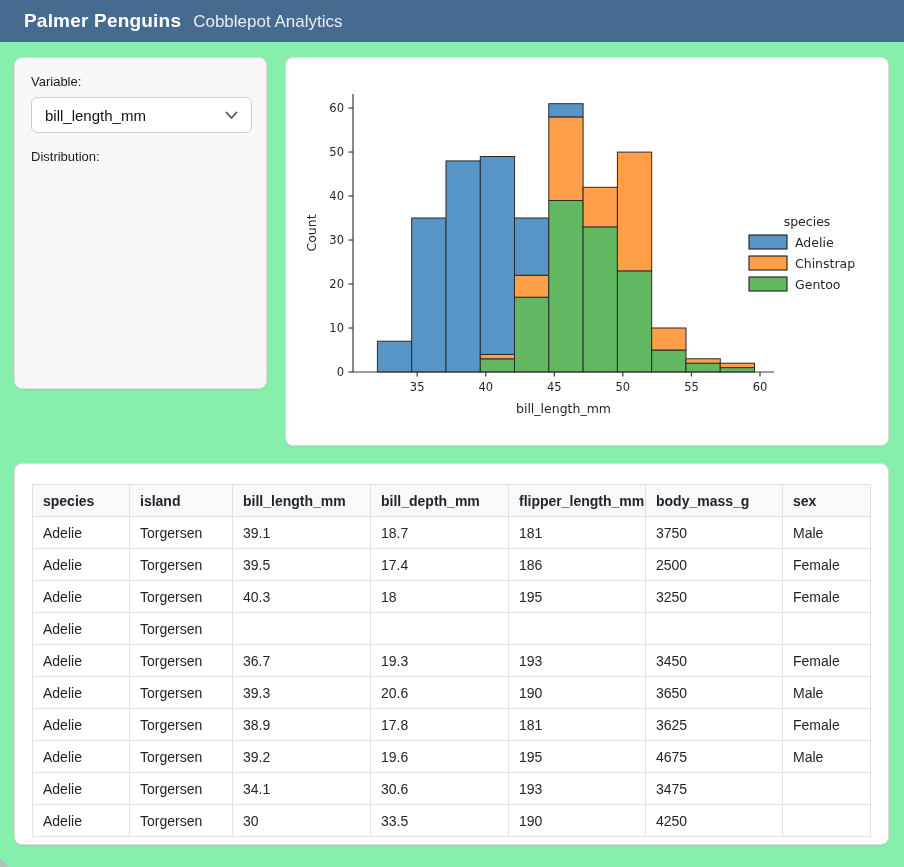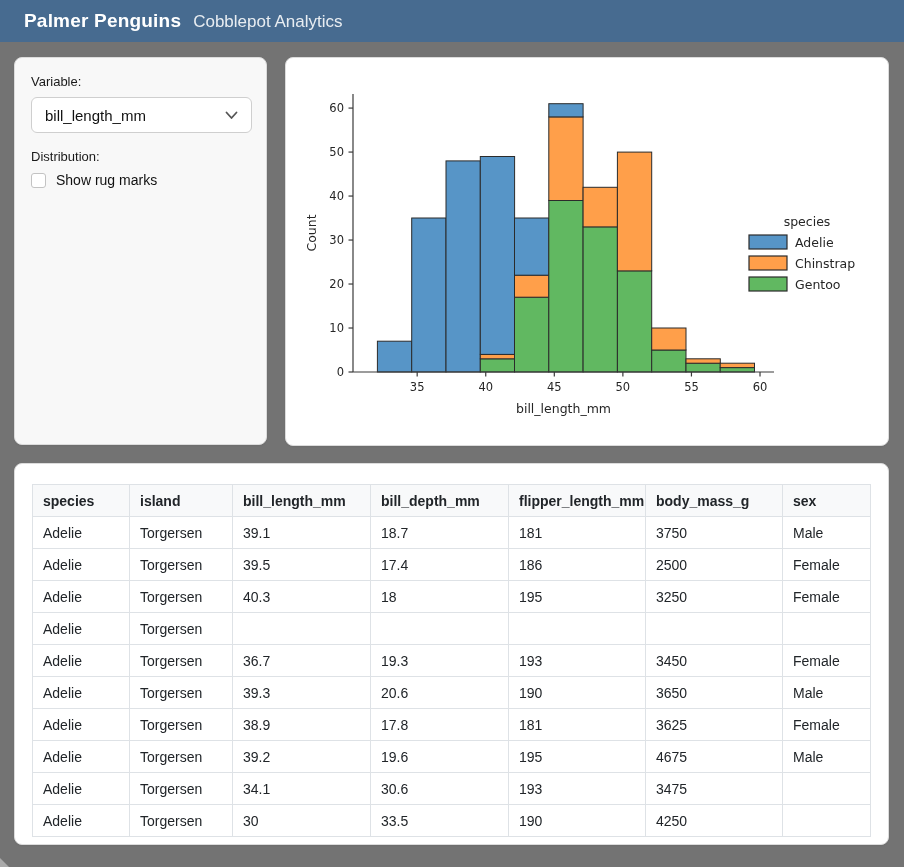--- a/index.html
+++ b/index.html
@@ -1,28 +1,28 @@
 <!DOCTYPE html>
 <html><head>
 <meta charset="utf-8">
 <style>
   * { margin: 0; padding: 0; box-sizing: border-box; }
   html, body { width: 904px; height: 867px; background: #ffffff; font-family: "Liberation Sans", sans-serif; }
-  #app { position: relative; width: 904px; height: 867px; background: #737373; overflow: hidden; }
+  #app { position: relative; width: 904px; height: 867px; background: #86efac; overflow: hidden; }
 
   
   .navbar { position: absolute; left: 0; top: 0; width: 904px; height: 42px;
             background: #476b90; display: flex; align-items: center; padding: 0 24px; }
   .navbar .title { color: #fff; font-size: 19px; font-weight: 600; letter-spacing: .2px; }
   .navbar .subtitle { color: rgba(255,255,255,.88); font-size: 17px; font-weight: 400; margin-left: 12px; position: relative; top: 1px; }
 
   
   .card { position: absolute; background: #fff; border: 1px solid #dcdcdc; border-radius: 8px;
           box-shadow: 0 1px 2px rgba(0,0,0,.05); }
-  .card.sidebar { left: 14px; top: 57px; width: 253px; height: 388px; background: #f8f8f8; padding: 16px; }
+  .card.sidebar { left: 14px; top: 57px; width: 253px; height: 332px; background: #f8f8f8; padding: 16px; }
   .card.chart { left: 285px; top: 57px; width: 604px; height: 389px; }
   .card.table-card { left: 14px; top: 463px; width: 875px; height: 382px; padding: 20px 17px; }
 
   
   .ctl-label { font-size: 13px; color: #1a1a1a; margin-bottom: 8px; }
   .select { width: 221px; height: 36px; background: #fff; border: 1px solid #cfcfcf; border-radius: 6px;
             display: flex; align-items: center; justify-content: space-between; padding: 0 13px;
             font-size: 15px; color: #111; cursor: pointer; margin-bottom: 16px; }
   .select .chev { width: 13px; height: 9px; flex: 0 0 auto; }
   .checkbox-row { display: flex; align-items: center; margin-top: 8px; }
@@ -58,24 +58,20 @@
 
   <div class="card sidebar">
     <div class="ctl-label">Variable:</div>
     <div class="select">
       <span>bill_length_mm</span>
       <svg class="chev" viewBox="0 0 13 9">
         <path d="M1.5 1.5 L6.5 7 L11.5 1.5" fill="none" stroke="#555" stroke-width="1.8" stroke-linecap="round" stroke-linejoin="round"></path>
       </svg>
     </div>
     <div class="ctl-label">Distribution:</div>
-    <div class="checkbox-row">
-      <div class="checkbox-box"></div>
-      <span class="checkbox-label">Show rug marks</span>
-    </div>
   </div>
 
   <div class="card chart">
     <div id="chart-mount">
         <svg width="602" height="387">
           <g>
             <rect x="91.4" y="283.2" width="34.3" height="30.8" fill="#5795C7" stroke="#2b2b2b" stroke-width="1"></rect>
             <rect x="125.7" y="160.0" width="34.3" height="154.0" fill="#5795C7" stroke="#2b2b2b" stroke-width="1"></rect>
             <rect x="160.0" y="102.9" width="34.3" height="211.1" fill="#5795C7" stroke="#2b2b2b" stroke-width="1"></rect>
             <rect x="194.3" y="300.8" width="34.3" height="13.2" fill="#61B861" stroke="#2b2b2b" stroke-width="1"></rect>

